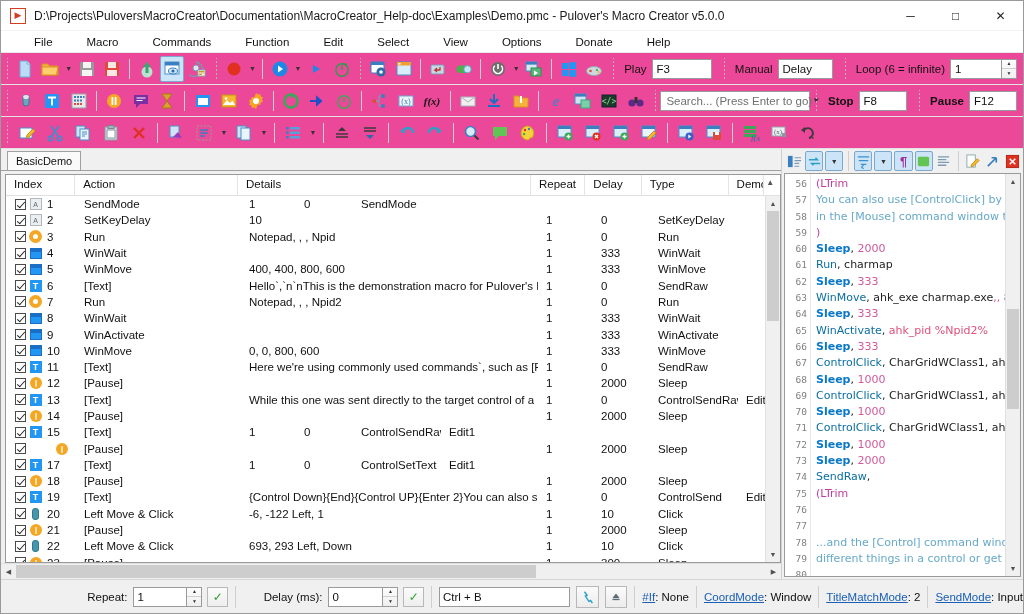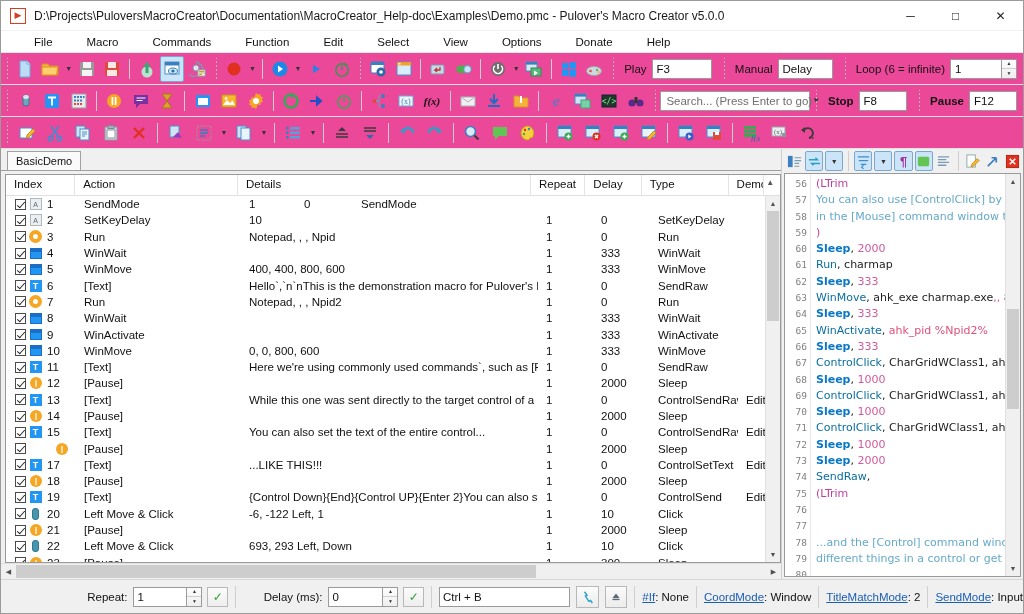--- a/index.html
+++ b/index.html
@@ -1109,21 +1109,20 @@
               </div>
               <div class="grow">
                 <div class="gc gc-index" style="width: 70px;">
                   <span class="chk"></span>
                   <span class="ricon">
                     <span style="display:inline-block;width:12px;height:12px;background:#2196f3;color:#fff;font-size:9px;font-weight:bold;text-align:center;line-height:12px">T</span>
                   </span>
                   <span class="idxnum">15</span>
                 </div>
                 <div class="gc" style="width: 165px;">[Text]</div>
-                <div class="gc" style="width: 297px;">You can also set the text of the entire control...</div>
                 <div class="gc" style="width: 55px;">1</div>
                 <div class="gc" style="width: 57px;">0</div>
                 <div class="gc" style="width: 88px;">ControlSendRaw</div>
                 <div class="gc" style="width: 36px;">Edit1</div>
               </div>
               <div class="grow">
                 <div class="gc gc-index" style="width: 70px; gap: 29px;">
                   <span class="chk"></span>
                   <span class="ricon">
                     <span style="display:inline-block;width:12px;height:12px;border-radius:50%;background:#f5a623;color:#fff;font-size:7px;text-align:center;line-height:12px;letter-spacing:-1px">||</span>
@@ -1139,21 +1138,20 @@
               </div>
               <div class="grow">
                 <div class="gc gc-index" style="width: 70px;">
                   <span class="chk"></span>
                   <span class="ricon">
                     <span style="display:inline-block;width:12px;height:12px;background:#2196f3;color:#fff;font-size:9px;font-weight:bold;text-align:center;line-height:12px">T</span>
                   </span>
                   <span class="idxnum">17</span>
                 </div>
                 <div class="gc" style="width: 165px;">[Text]</div>
-                <div class="gc" style="width: 297px;">...LIKE THIS!!!</div>
                 <div class="gc" style="width: 55px;">1</div>
                 <div class="gc" style="width: 57px;">0</div>
                 <div class="gc" style="width: 88px;">ControlSetText</div>
                 <div class="gc" style="width: 36px;">Edit1</div>
               </div>
               <div class="grow">
                 <div class="gc gc-index" style="width: 70px;">
                   <span class="chk"></span>
                   <span class="ricon">
                     <span style="display:inline-block;width:12px;height:12px;border-radius:50%;background:#f5a623;color:#fff;font-size:7px;text-align:center;line-height:12px;letter-spacing:-1px">||</span>

